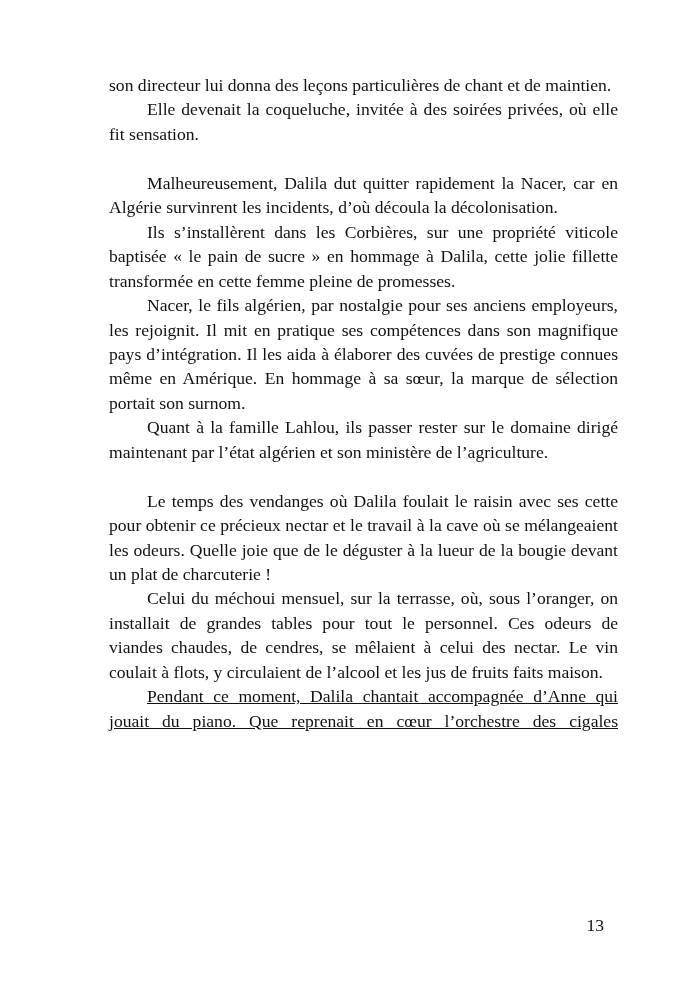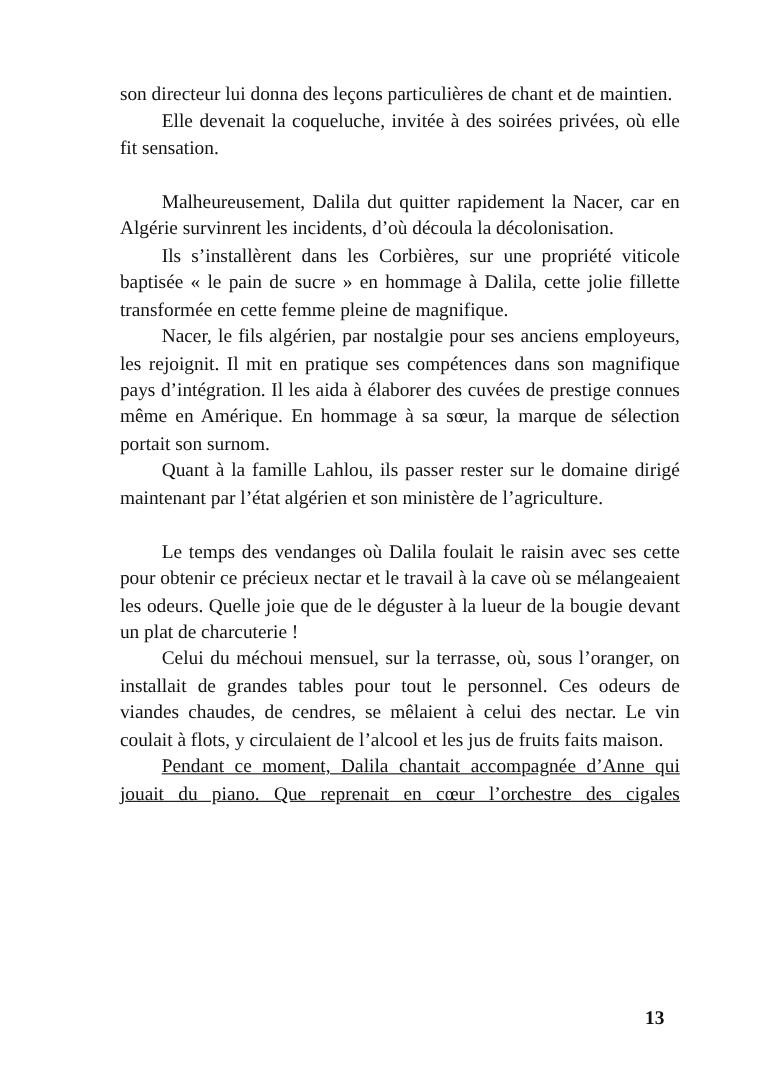--- a/index.html
+++ b/index.html
@@ -41,32 +41,31 @@
       height: 24.45px;
     }
     .page-number {
       position: absolute;
       left: 580px;
       top: 913px;
       width: 24px;
       text-align: right;
       font-size: 17.6px;
       line-height: 24px;
-      font-weight: bold;
     }
   </style>
 </head>
 <body>
 
 <div class="page">
   <p class="para no-indent">son directeur lui donna des leçons particulières de chant et de maintien.</p>
   <p class="para">Elle devenait la coqueluche, invitée à des soirées privées, où elle fit sensation.</p>
   <div class="gap"></div>
   <p class="para">Malheureusement, Dalila dut quitter rapidement la Nacer, car en Algérie survinrent les incidents, d’où découla la décolonisation.</p>
-  <p class="para">Ils s’installèrent dans les Corbières, sur une propriété viticole baptisée « le pain de sucre » en hommage à Dalila, cette jolie fillette transformée en cette femme pleine de magnifique.</p>
+  <p class="para">Ils s’installèrent dans les Corbières, sur une propriété viticole baptisée « le pain de sucre » en hommage à Dalila, cette jolie fillette transformée en cette femme pleine de promesses.</p>
   <p class="para">Nacer, le fils algérien, par nostalgie pour ses anciens employeurs, les rejoignit. Il mit en pratique ses compétences dans son magnifique pays d’intégration. Il les aida à élaborer des cuvées de prestige connues même en Amérique. En hommage à sa sœur, la marque de sélection portait son surnom.</p>
   <p class="para">Quant à la famille Lahlou, ils passer rester sur le domaine dirigé maintenant par l’état algérien et son ministère de l’agriculture.</p>
   <div class="gap"></div>
   <p class="para">Le temps des vendanges où Dalila foulait le raisin avec ses cette pour obtenir ce précieux nectar et le travail à la cave où se mélangeaient les odeurs. Quelle joie que de le déguster à la lueur de la bougie devant un plat de charcuterie !</p>
   <p class="para">Celui du méchoui mensuel, sur la terrasse, où, sous l’oranger, on installait de grandes tables pour tout le personnel. Ces odeurs de viandes chaudes, de cendres, se mêlaient à celui des nectar. Le vin coulait à flots, y circulaient de l’alcool et les jus de fruits faits maison.</p>
   <p class="para last-line-justify">Pendant ce moment, Dalila chantait accompagnée d’Anne qui jouait du piano. Que reprenait en cœur l’orchestre des cigales</p>
 </div>
 
 <div class="page-number">13</div>
 

